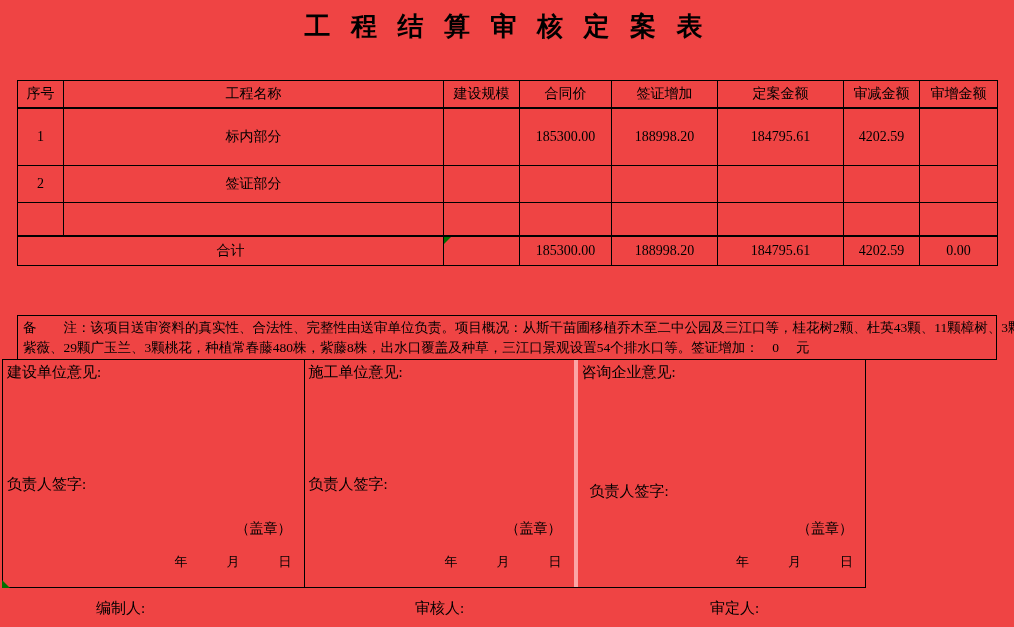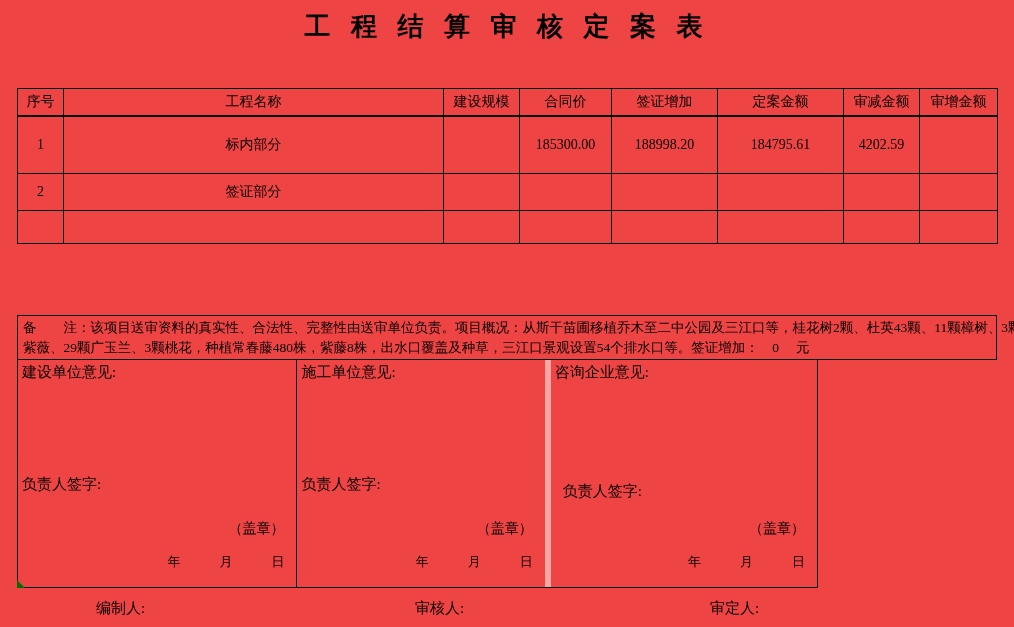--- a/index.html
+++ b/index.html
@@ -13,21 +13,21 @@
     text-align:center; font-size:26px; font-weight:bold; letter-spacing:7px;
   }
   .meta {
     position:absolute; top:60px; left:18px; right:18px;
     display:flex; justify-content:space-between; align-items:flex-end;
   }
   .meta .proj { font-size:16px; font-weight:bold; letter-spacing:0.5px; }
   .meta .unit { font-size:15px; letter-spacing:1px; }
 
   table.main {
-    position:absolute; left:17px; top:88px; width:980px;
+    position:absolute; left:17px; top:80px; width:980px;
     border-collapse:collapse; table-layout:fixed;
   }
   table.main td, table.main th {
     border:1px solid #000; text-align:center; vertical-align:middle;
     font-size:14px; font-weight:normal; padding:0; overflow:hidden;
   }
   tr.hdr    { height:27px; }
   tr.hdr th { border-bottom:2px solid #000; }
   tr.r1 { height:58px; }
   tr.r2 { height:37px; }
@@ -51,26 +51,26 @@
     font-size:16px; font-weight:bold;
   }
 
   .note {
     position:absolute; left:17px; top:315px; width:980px; height:45px;
     border:1px solid #000; padding:2px 5px; font-size:13.5px; line-height:20px;
   }
   .note div { white-space:pre; }
 
   .opinions {
-    position:absolute; left:17px; top:359px; width:801px; height:229px;
+    position:absolute; left:2px; top:359px; width:864px; height:229px;
     border:1px solid #000; display:flex;align-items:flex-end;
   }
   .op-cell { position:relative; height:100%; }
   .op-cell:nth-child(1) { width:343px; border-right:1px solid #000; }
-  .op-cell:nth-child(2) { width:310px; border-right:6px solid #fca5a5; }
+  .op-cell:nth-child(2) { width:310px; border-right:4px solid #fca5a5; }
   .op-cell:nth-child(3) { width:327px; }
   .op-title { position:absolute; top:3px;  left:4px;  font-size:15px; }
   .op-sign  { position:absolute; top:115px; left:4px; font-size:15px; }
   .op-cell:nth-child(3) .op-sign { left:12px; top:122px; }
   .op-seal  { position:absolute; top:160px; right:12px; font-size:14px; }
   .op-date  { position:absolute; top:193px; right:12px; font-size:13px; white-space:pre; }
   .tri-bl {
     position:absolute; bottom:-1px; left:-1px; width:0; height:0;
     border-bottom:8px solid #007000; border-right:8px solid transparent;
   }
@@ -133,20 +133,32 @@
     <tr class="r3">
       <td></td>
       <td></td>
       <td></td>
       <td class="num"></td>
       <td class="num"></td>
       <td class="num"></td>
       <td class="num"></td>
       <td class="num"></td>
     </tr>
+    <tr class="total">
+      <td colspan="2">合计</td>
+      <td class="rel">
+        <span class="tri-tl"></span>
+        <span></span>
+      </td>
+      <td class="num">185300.00</td>
+      <td class="num">188998.20</td>
+      <td class="num">184795.61</td>
+      <td class="num">4202.59</td>
+      <td class="num">0.00</td>
+    </tr>
   </tbody>
     </table>
 
   <div class="note">
     <div>备　　注：该项目送审资料的真实性、合法性、完整性由送审单位负责。项目概况：从斯干苗圃移植乔木至二中公园及三江口等，桂花树2颗、杜英43颗、11颗樟树、3颗</div>
     <div>紫薇、29颗广玉兰、3颗桃花，种植常春藤480株，紫藤8株，出水口覆盖及种草，三江口景观设置54个排水口等。签证增加：　0　 元</div>
   </div>
 
   <div class="opinions">
     <div class="op-cell">

